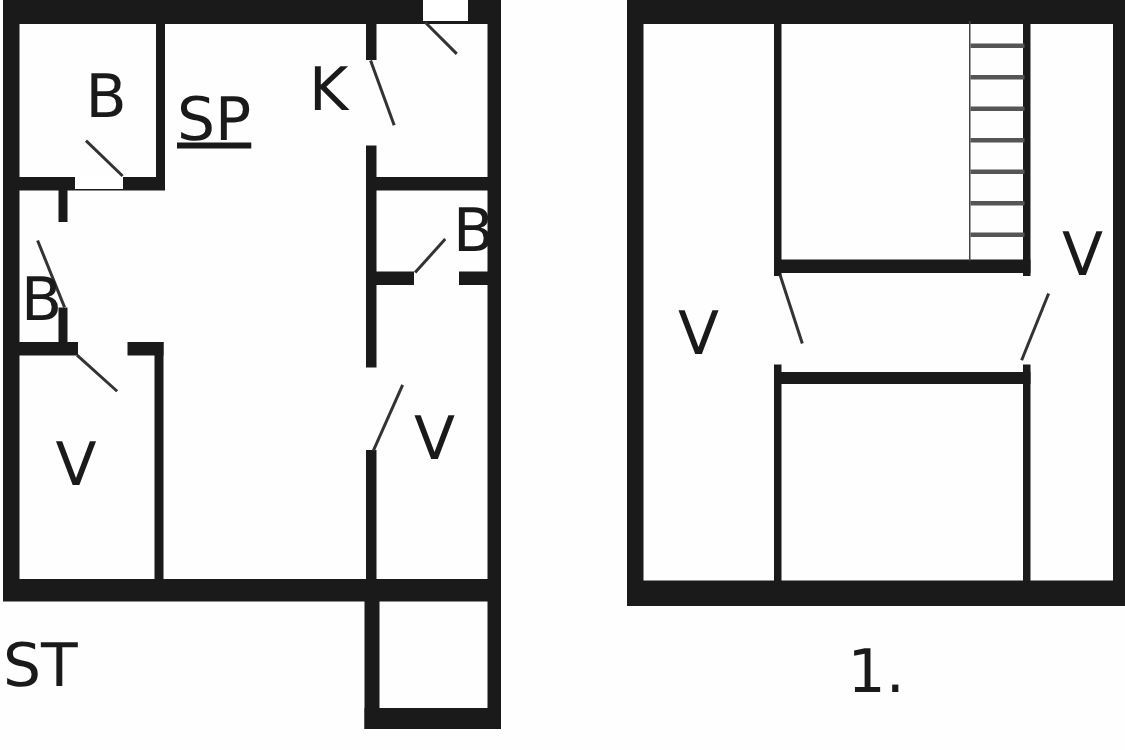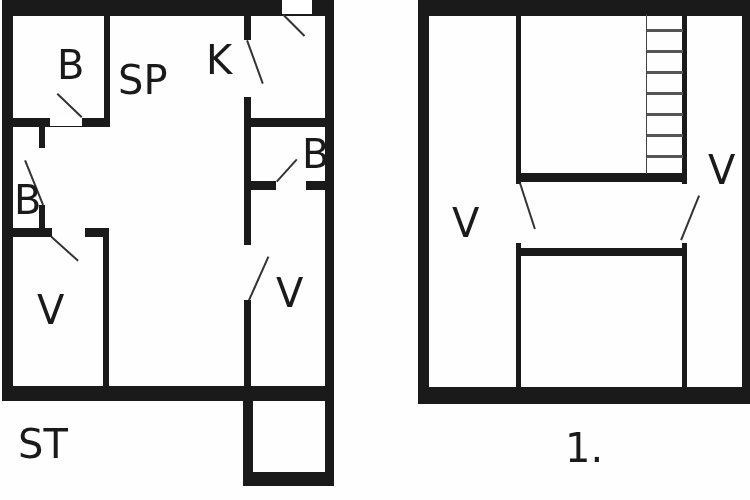--- a/index.html
+++ b/index.html
@@ -44,27 +44,27 @@
   <div class="w" style="left:244px;top:300px;width:7px;height:88px;"></div>
   <div class="sw" style="left:248px;top:40px;width:46px;transform:rotate(70deg);"></div>
   <div class="sw" style="left:284px;top:14px;width:30px;transform:rotate(45deg);"></div>
   <div class="w" style="left:248px;top:118px;width:80px;height:9px;"></div>
   <div class="w" style="left:248px;top:181px;width:28px;height:9px;"></div>
   <div class="w" style="left:306px;top:181px;width:22px;height:9px;"></div>
   <div class="sw" style="left:276px;top:181px;width:30px;transform:rotate(-48deg);"></div>
   <div class="sw" style="left:248px;top:300px;width:48px;transform:rotate(-66deg);"></div>
 
   <span class="lbl" style="left:57px;top:45px;">B</span>
-  <span class="lbl" style="left:118px;top:60px;">SP</span>
+  <span class="lbl" style="left:118px;top:60px;text-decoration:underline;">SP</span>
   <span class="lbl" style="left:206px;top:40px;">K</span>
   <span class="lbl" style="left:302px;top:134px;">B</span>
   <span class="lbl" style="left:14px;top:180px;">B</span>
   <span class="lbl" style="left:37px;top:290px;">V</span>
   <span class="lbl" style="left:276px;top:273px;">V</span>
-  <span class="lbl" style="left:18px;top:424px;text-align:center;">ST</span>
+  <span class="lbl" style="left:2px;top:424px;text-align:center;">ST</span>
 </div>
 
 <div>
   <div class="w" style="left:418px;top:0;width:332px;height:16px;"></div>
   <div class="w" style="left:418px;top:0;width:11px;height:404px;"></div>
   <div class="w" style="left:742px;top:0;width:8px;height:404px;"></div>
   <div class="w" style="left:418px;top:387px;width:332px;height:17px;"></div>
 
   <div class="w" style="left:516px;top:14px;width:5px;height:170px;"></div>
   <div class="w" style="left:682px;top:14px;width:5px;height:170px;"></div>

